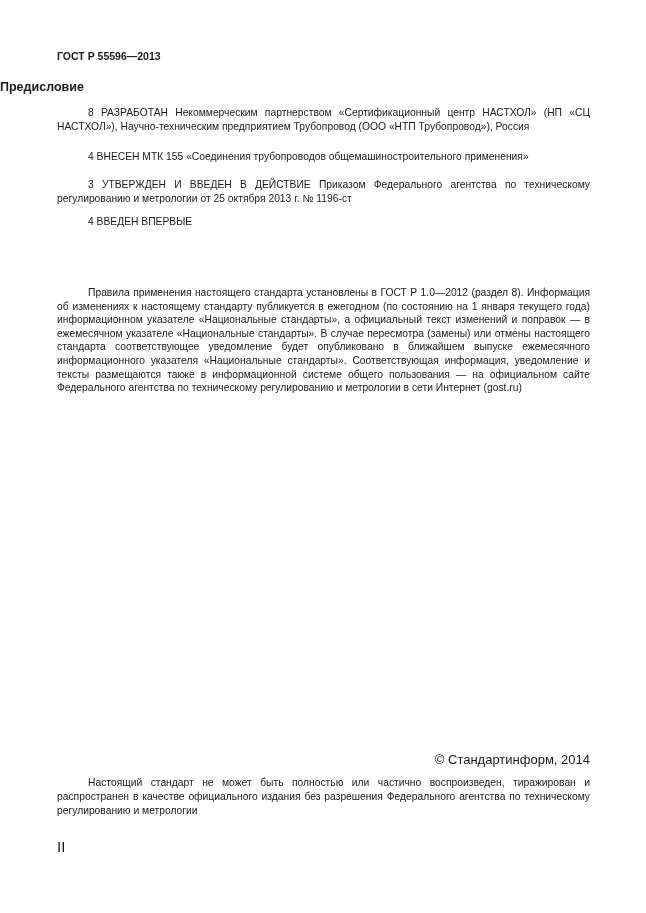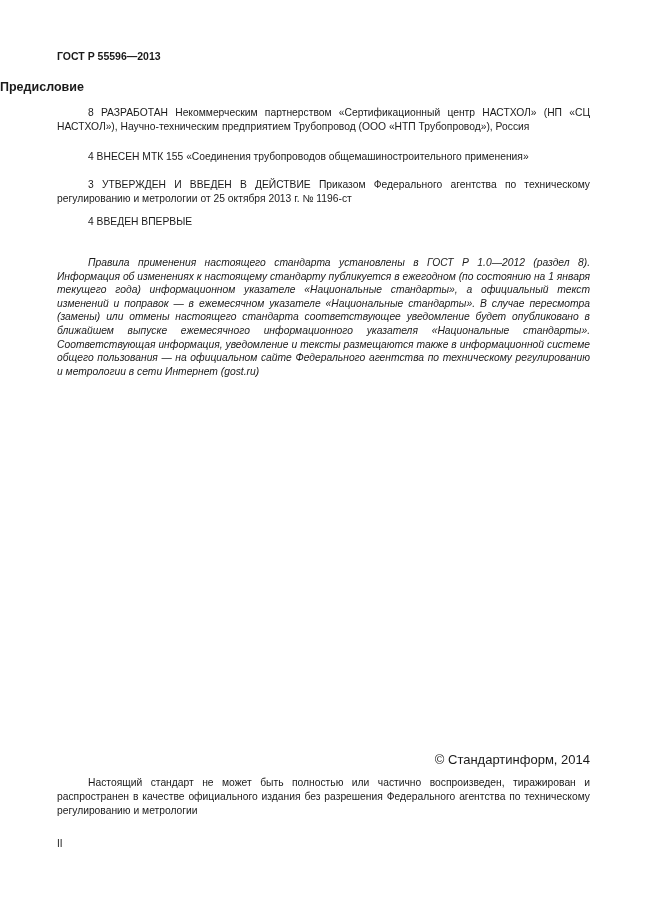--- a/index.html
+++ b/index.html
@@ -7,24 +7,24 @@
          font-family: "Liberation Sans", sans-serif; color: #1a1a1a; }
   .page { position: absolute; left: 0; top: 0; width: 646px; height: 913px; }
   .header { position: absolute; left: 57px; top: 50px; font-size: 10.5px; font-weight: bold; letter-spacing: 0; }
   .title { position: absolute; left: 0; width: 646px; top: 80px; text-align: left; font-size: 12.5px; font-weight: bold; }
   .block { position: absolute; left: 57px; width: 533px; font-size: 10.3px; line-height: 14px; text-align: justify; }
   .block p { margin: 0; text-indent: 31px; }
   .p1 { top: 106px; }
   .p2 { top: 150px; }
   .p3 { top: 178px; }
   .p4 { top: 215px; }
-  .italic { top: 256px; font-style: italic; line-height: 13.6px; }
+  .italic { top: 286px; line-height: 13.6px; }
   .copyright { position: absolute; right: 56px; top: 752px; font-size: 13px; }
   .notice { top: 776px; }
-  .page-num { position: absolute; left: 57px; top: 838px; font-size: 10px; }
+  .page-num { position: absolute; left: 57px; top: 838px; font-size: 15px; }
 </style>
 </head>
 <body>
 
 <div class="page">
   <div class="header">ГОСТ Р 55596—2013</div>
   <div class="title">Предисловие</div>
 
   <div class="block p1">
     <p>8 РАЗРАБОТАН Некоммерческим партнерством «Сертификационный центр НАСТХОЛ» (НП «СЦ НАСТХОЛ»), Научно-техническим предприятием Трубопровод (ООО «НТП Трубопровод»), Россия</p>

